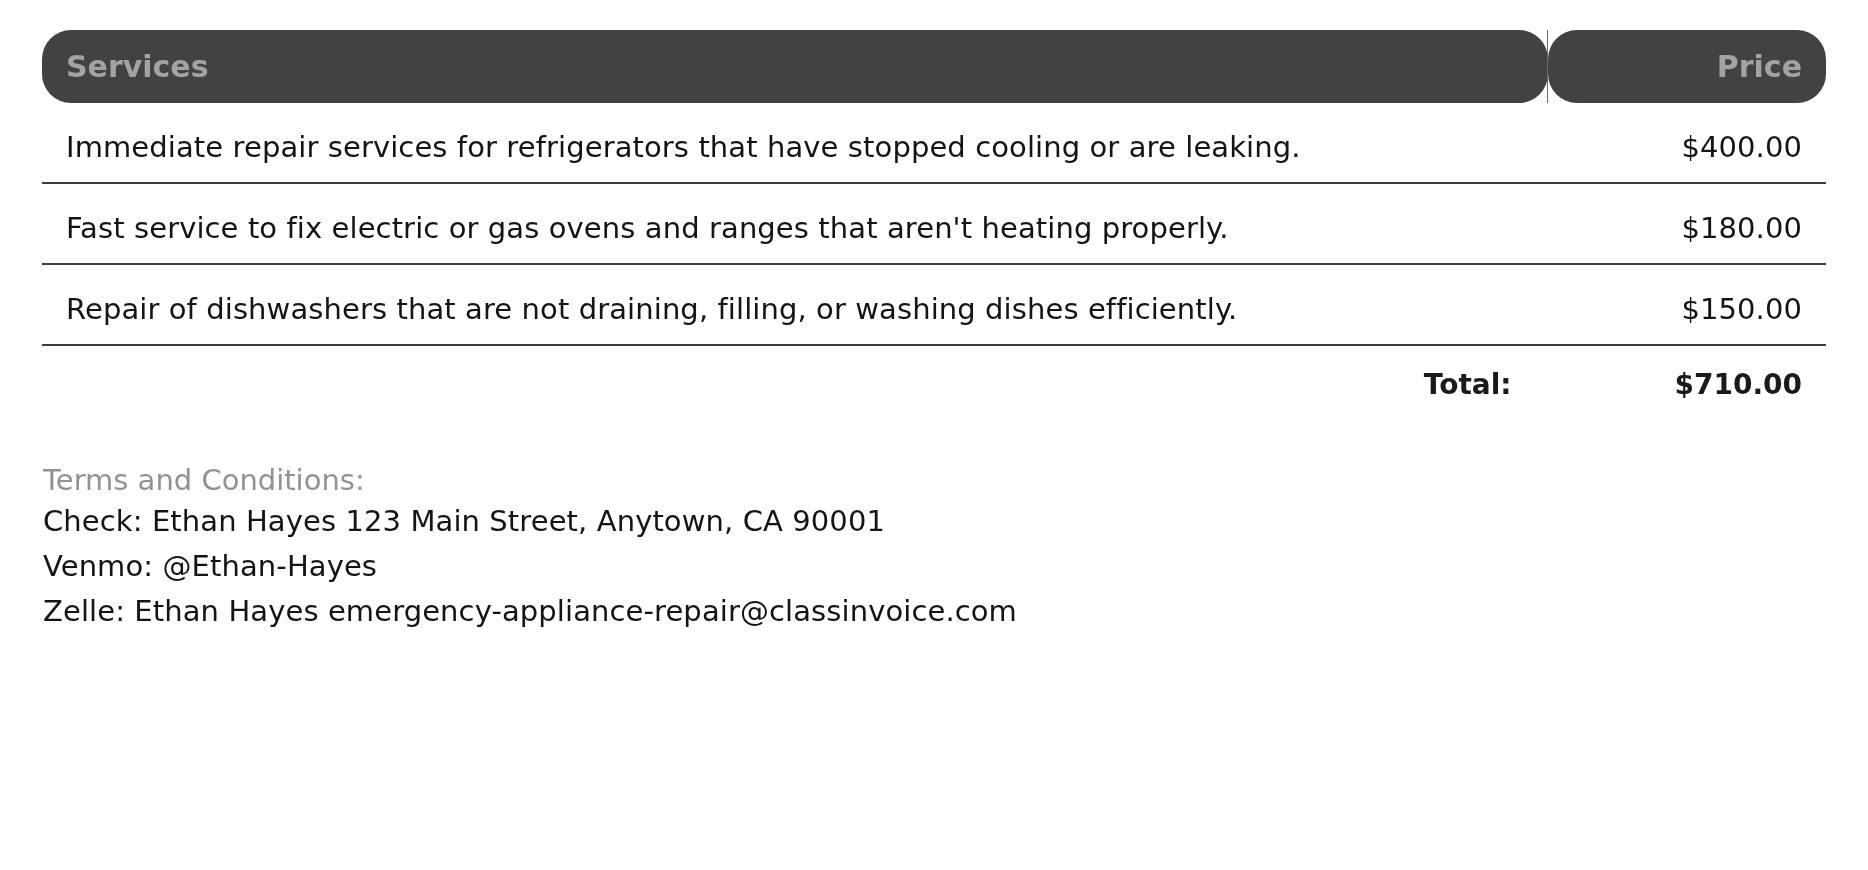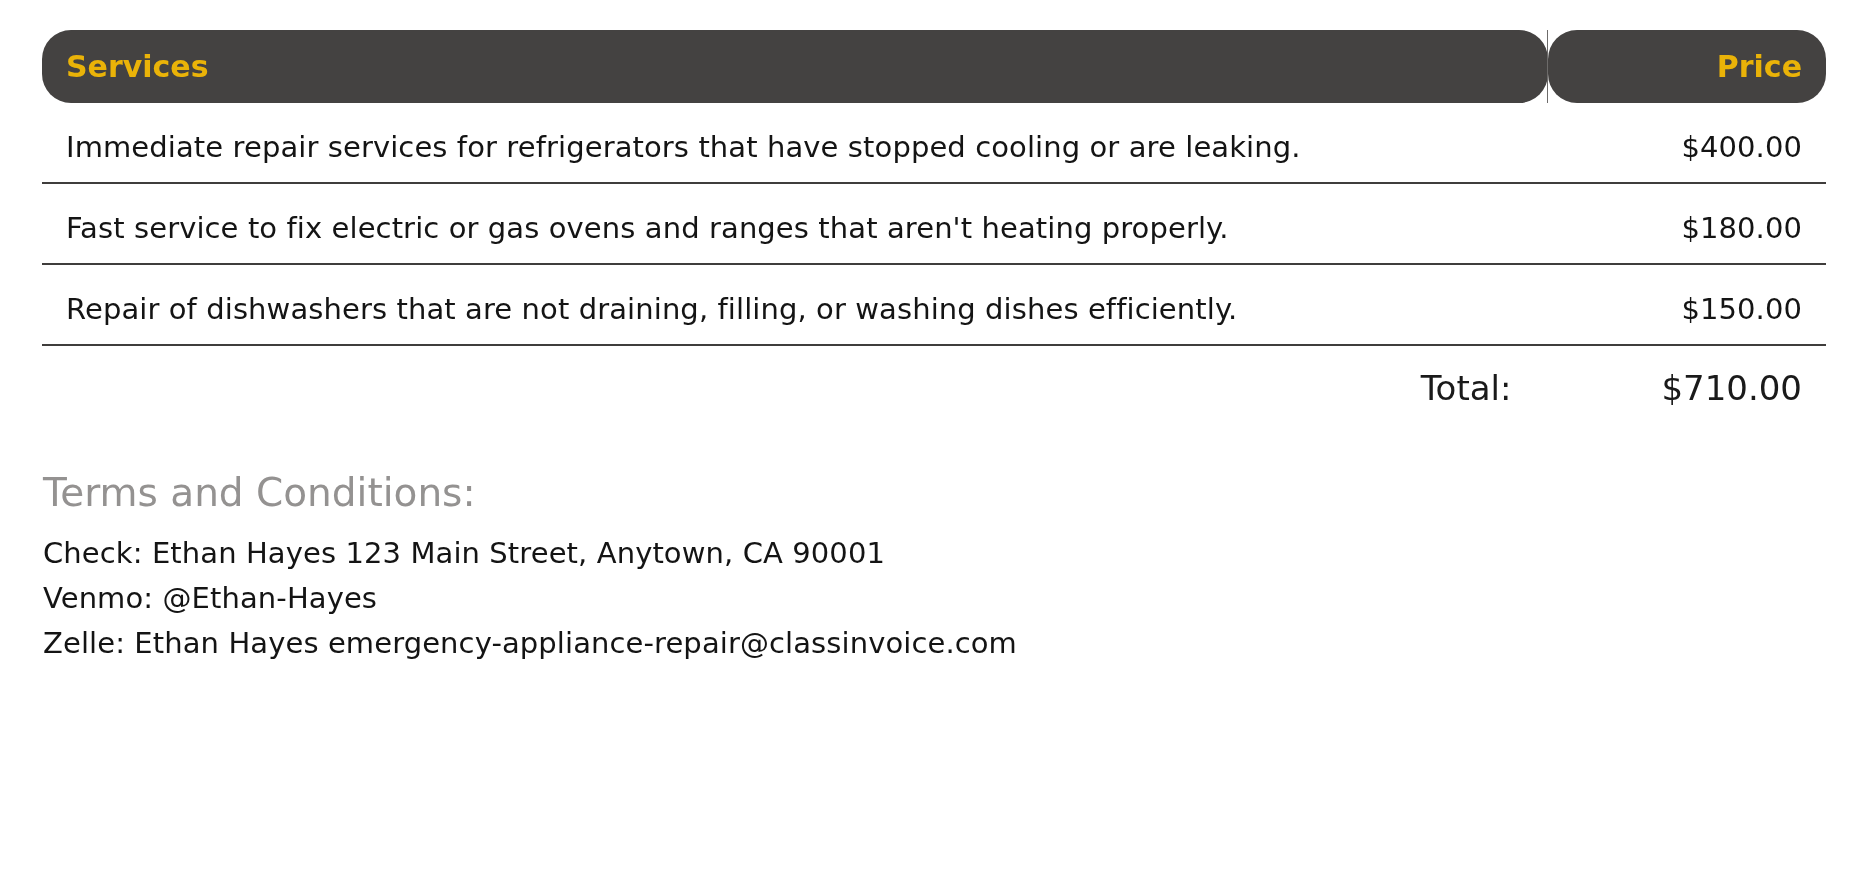--- a/index.html
+++ b/index.html
@@ -22,21 +22,21 @@
 
   
   table.services-table {
     width: 100%;
     border-collapse: collapse;
     table-layout: fixed;
   }
 
   table.services-table thead th {
     background: #444241;
-    color: #eab308;
+    color: #a3a3a3;
     font-size: 30px;
     font-weight: bold;
     padding: 19px 24px;
     text-align: left;
     vertical-align: middle;
     border-radius: 29px;
   }
   table.services-table thead th.price-head {
     text-align: right;
     border-left: 1px solid #6d6b6a;
@@ -50,44 +50,44 @@
     vertical-align: middle;
     color: #141414;
     letter-spacing: 0.1px;
   }
   table.services-table tbody td.price-cell {
     text-align: right;
     white-space: nowrap;
   }
 
   table.services-table tfoot td {
-    font-size: 34px;
-    font-weight: normal;
+    font-size: 28px;
+    font-weight: bold;
     padding: 22px 24px 10px 24px;
     vertical-align: middle;
     border: 0;
   }
   table.services-table tfoot td.total-label {
     text-align: right;
     padding-right: 36px;
   }
   table.services-table tfoot td.total-value {
     text-align: right;
     white-space: nowrap;
   }
 
   
   .terms {
     margin-top: 52px;
     padding-left: 1px;
   }
   .terms-title {
-    font-size: 39px;
+    font-size: 29px;
     color: #949291;
-    margin-bottom: 16px;
+    margin-bottom: 2px;
   }
   .terms-line {
     font-size: 29px;
     color: #141414;
     line-height: 1.55;
     letter-spacing: 0.1px;
   }
 </style>
 </head>
 <body>

